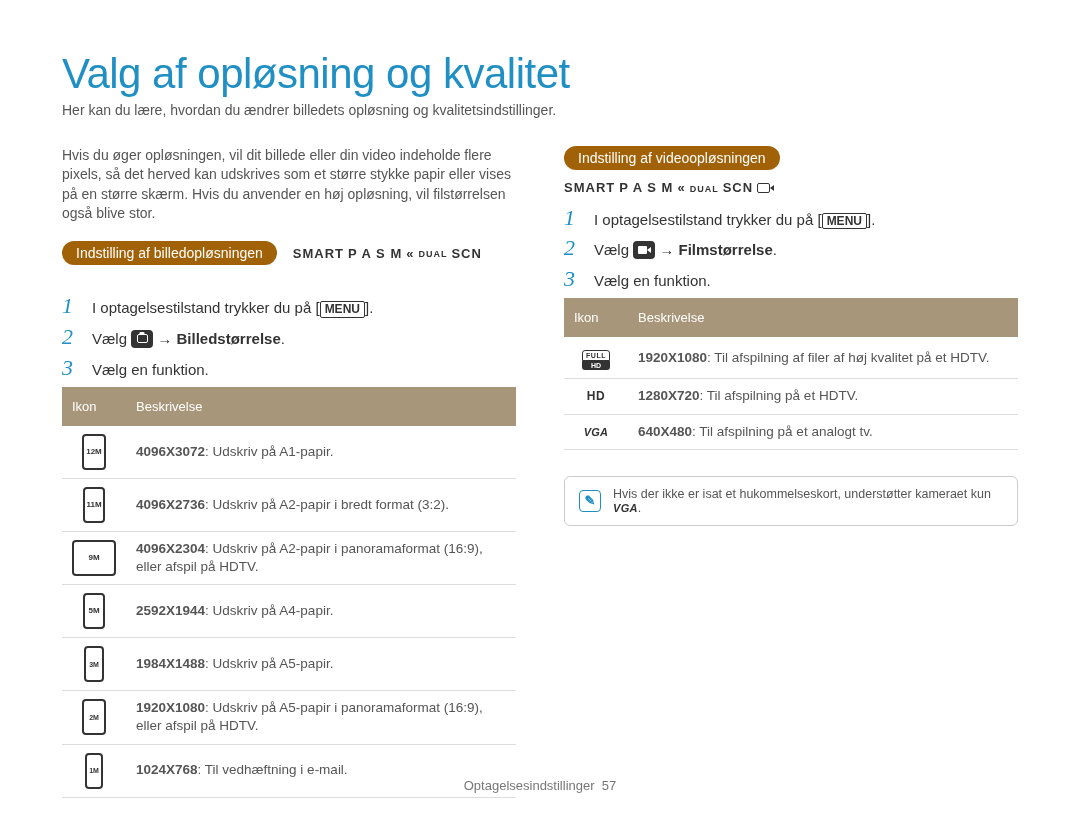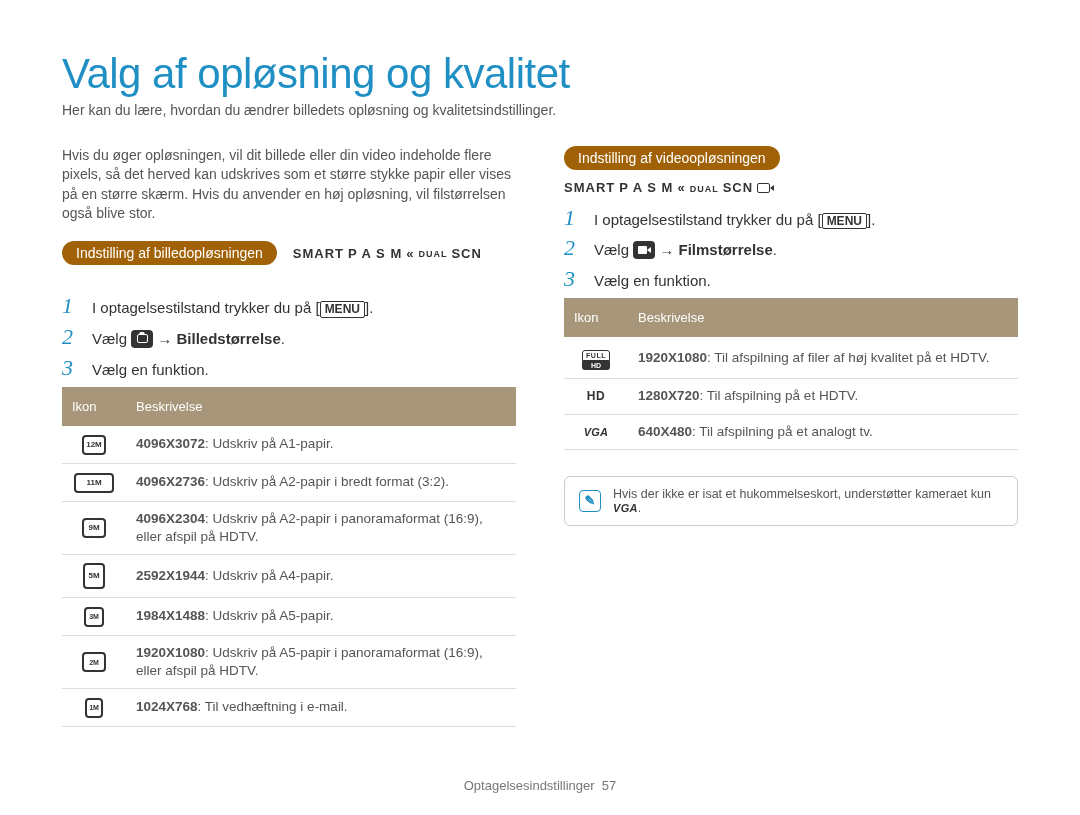--- a/index.html
+++ b/index.html
@@ -170,27 +170,27 @@
   .res-icon {
     display: inline-flex;
     align-items: center;
     justify-content: center;
     border: 2px solid #333;
     border-radius: 4px;
     font-size: 8px;
     font-weight: bold;
     color: #333;
     background: #fff;
-    padding: 8px 1px;
+    padding: 16px 1px;
     line-height: 1;
   }
   .ri-12m { width: 24px; height: 20px; }
-  .ri-11m { width: 40px; height: 18px; }
+  .ri-11m { width: 22px; height: 18px; }
   .ri-10m { width: 22px; height: 20px; }
-  .ri-9m  { width: 24px; height: 16px; }
+  .ri-9m  { width: 44px; height: 16px; }
   .ri-5m  { width: 22px; height: 26px; }
   .ri-3m  { width: 20px; height: 16px; font-size: 7px; }
   .ri-2m  { width: 24px; height: 14px; font-size: 7px; }
   .ri-1m  { width: 18px; height: 14px; font-size: 7px; }
   .fullhd-icon {
     display: inline-flex;
     flex-direction: column;
     font-size: 8px;
     font-weight: bold;
     line-height: 1;

